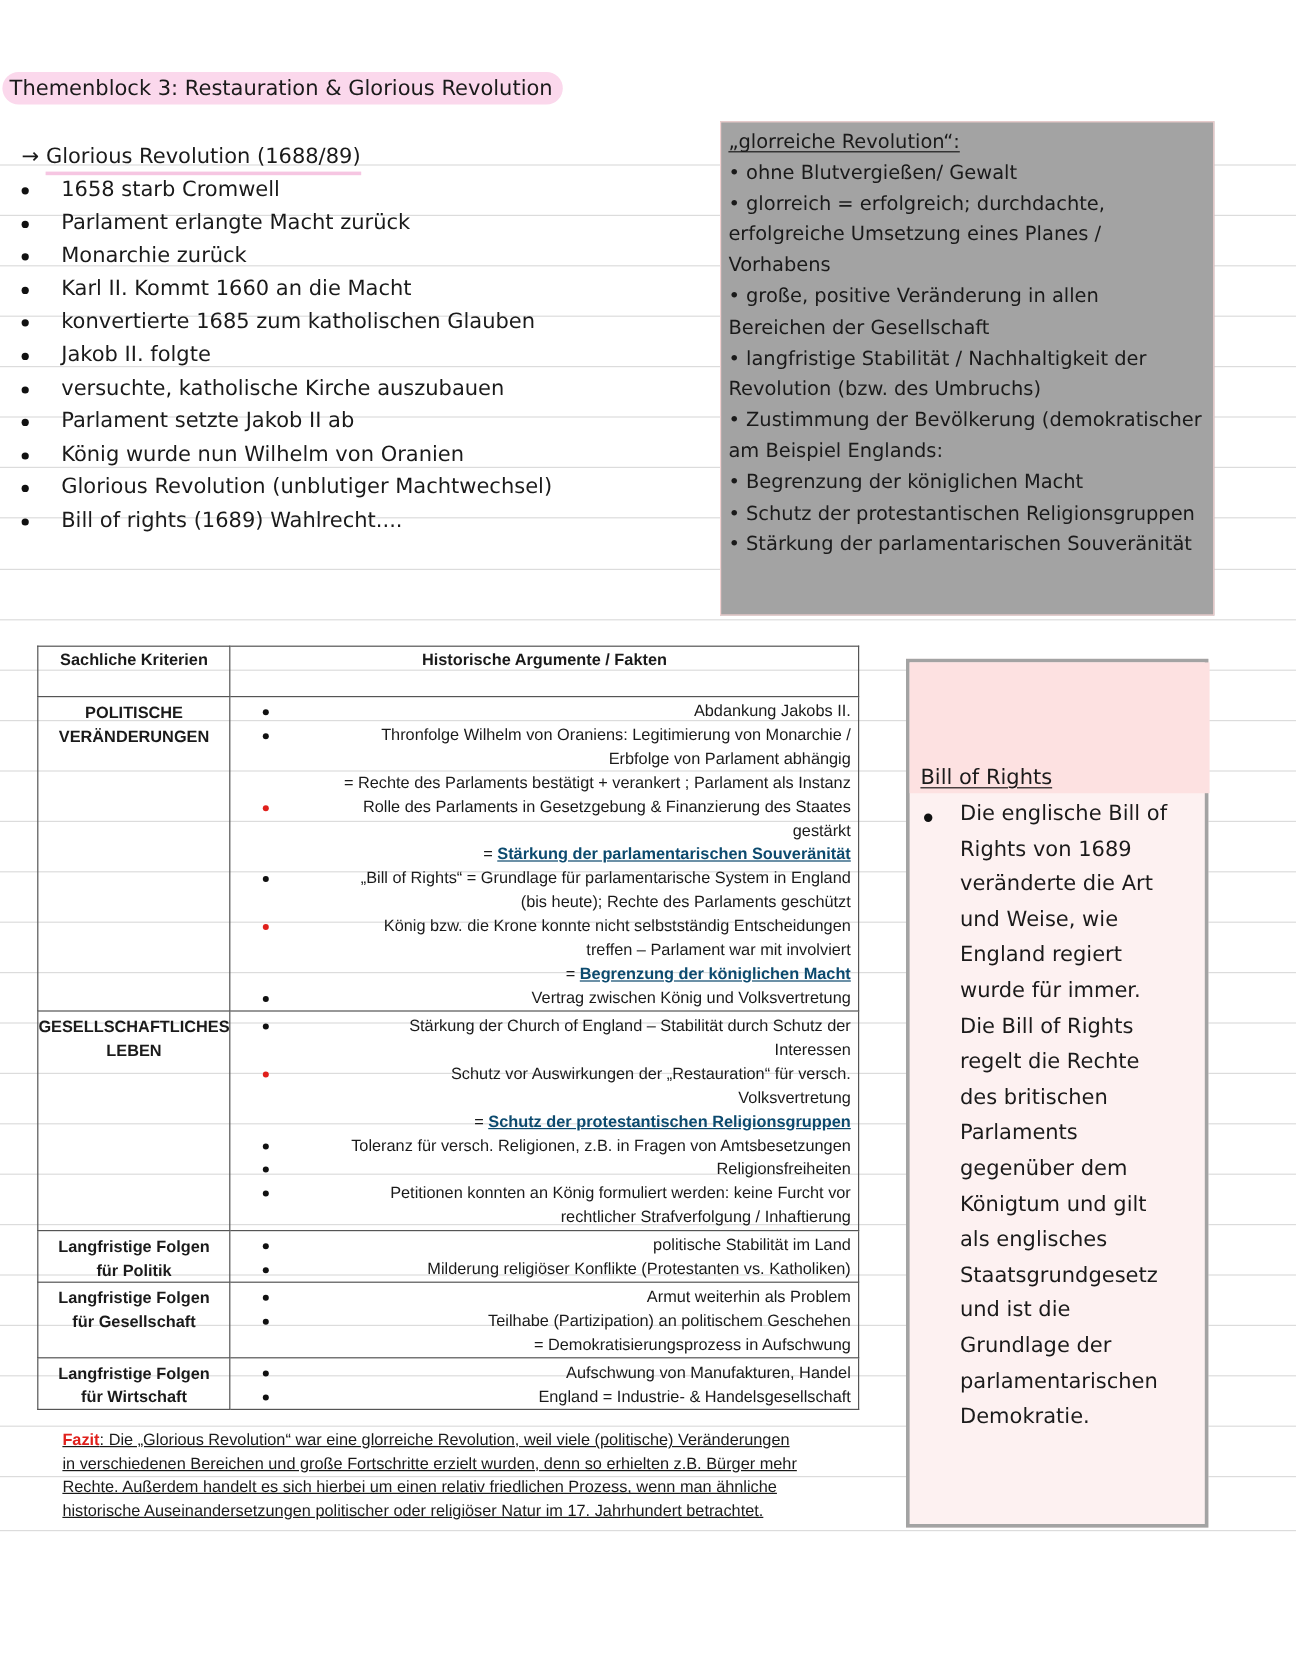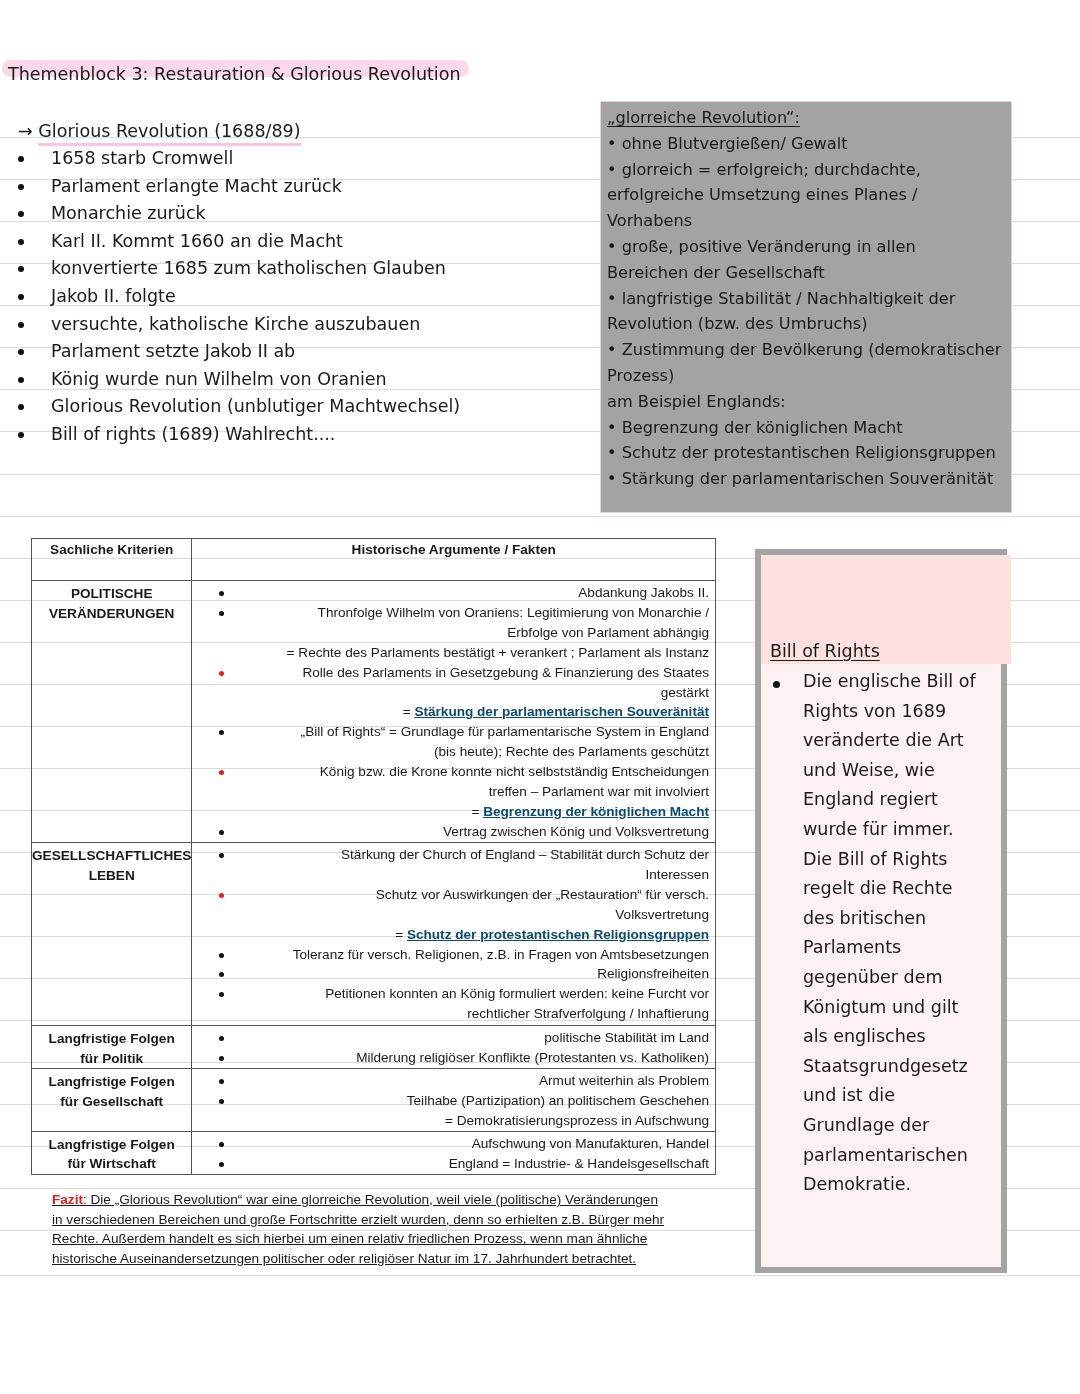--- a/index.html
+++ b/index.html
@@ -2,21 +2,21 @@
 <html><head>
 <meta charset="utf-8">
 <style>
   * { box-sizing: border-box; margin: 0; padding: 0; }
   html, body { width: 1080px; height: 1394px; background: #ffffff; overflow: hidden; }
   body { position: relative; font-family: "DejaVu Sans", sans-serif; color: #1a1a1a; }
 
   .rule { position: absolute; left: 0; width: 1080px; height: 1px; background: #dcdcdc; }
 
   .title {
-    position: absolute; left: 2px; top: 60px; height: 17px;
+    position: absolute; left: 2px; top: 60px; height: 27px;
     padding: 1px 8px 0 6px; background: #fbd8ec; border-radius: 14px;
     font-size: 17.5px; line-height: 26px; white-space: nowrap;
   }
 
   .left-list { position: absolute; left: 14px; top: 117px; width: 570px; }
   .left-heading { position: relative; font-size: 17.5px; height: 28px; line-height: 28px; padding-left: 4px; }
   .left-heading .hl {
     display: inline-block; border-bottom: 3px solid #f6c6e2; line-height: 24px;
   }
   .left-item { position: relative; height: 27.6px; line-height: 27.6px; font-size: 17.5px; padding-left: 37px; white-space: nowrap; }
@@ -46,21 +46,21 @@
 
   .fazit {
     position: absolute; left: 52px; top: 1190px; width: 660px;
     font-family: "Liberation Sans", sans-serif; font-size: 13.6px; line-height: 19.7px;
   }
   .fazit .f-label { color: #e0201c; font-weight: bold; }
   .fazit .fl { display: block; white-space: nowrap; text-decoration: underline; }
 
   .bor-box {
     position: absolute; left: 755px; top: 549px; width: 252px; height: 724px;
-    background: #fdf1f1; border: 6px solid #a3a3a3;
+    background: #fdf1f1; border: 3px solid #a3a3a3;
   }
   .bor-top { position: absolute; left: 0; top: 0; width: 250px; height: 109px; background: #fde1e1; }
   .bor-title { position: absolute; left: 9px; top: 86px; font-size: 17.5px; text-decoration: underline; text-underline-offset: 3px; }
   .bor-dot { position: absolute; left: 12px; top: 126px; width: 7px; height: 7px; border-radius: 50%; background: #111; }
   .bor-text { position: absolute; left: 42px; top: 112px; width: 205px; font-size: 17.5px; line-height: 29.6px; }
   .bor-text span { display: block; white-space: nowrap; }
 </style>
 </head>
 <body>
 
@@ -117,21 +117,20 @@
   <p class="pb-title">„glorreiche Revolution“:</p>
   <p>• ohne Blutvergießen/ Gewalt</p>
   <p>• glorreich = erfolgreich; durchdachte,</p>
   <p>erfolgreiche Umsetzung eines Planes /</p>
   <p>Vorhabens</p>
   <p>• große, positive Veränderung in allen</p>
   <p>Bereichen der Gesellschaft</p>
   <p>• langfristige Stabilität / Nachhaltigkeit der</p>
   <p>Revolution (bzw. des Umbruchs)</p>
   <p>• Zustimmung der Bevölkerung (demokratischer</p>
-  <p>Prozess)</p>
   <p>am Beispiel Englands:</p>
   <p>• Begrenzung der königlichen Macht</p>
   <p>• Schutz der protestantischen Religionsgruppen</p>
   <p>• Stärkung der parlamentarischen Souveränität</p>
 </div>
 
 <table class="crit">
   <tbody>
       <tr>
     <th style="width:160px">Sachliche Kriterien</th>

